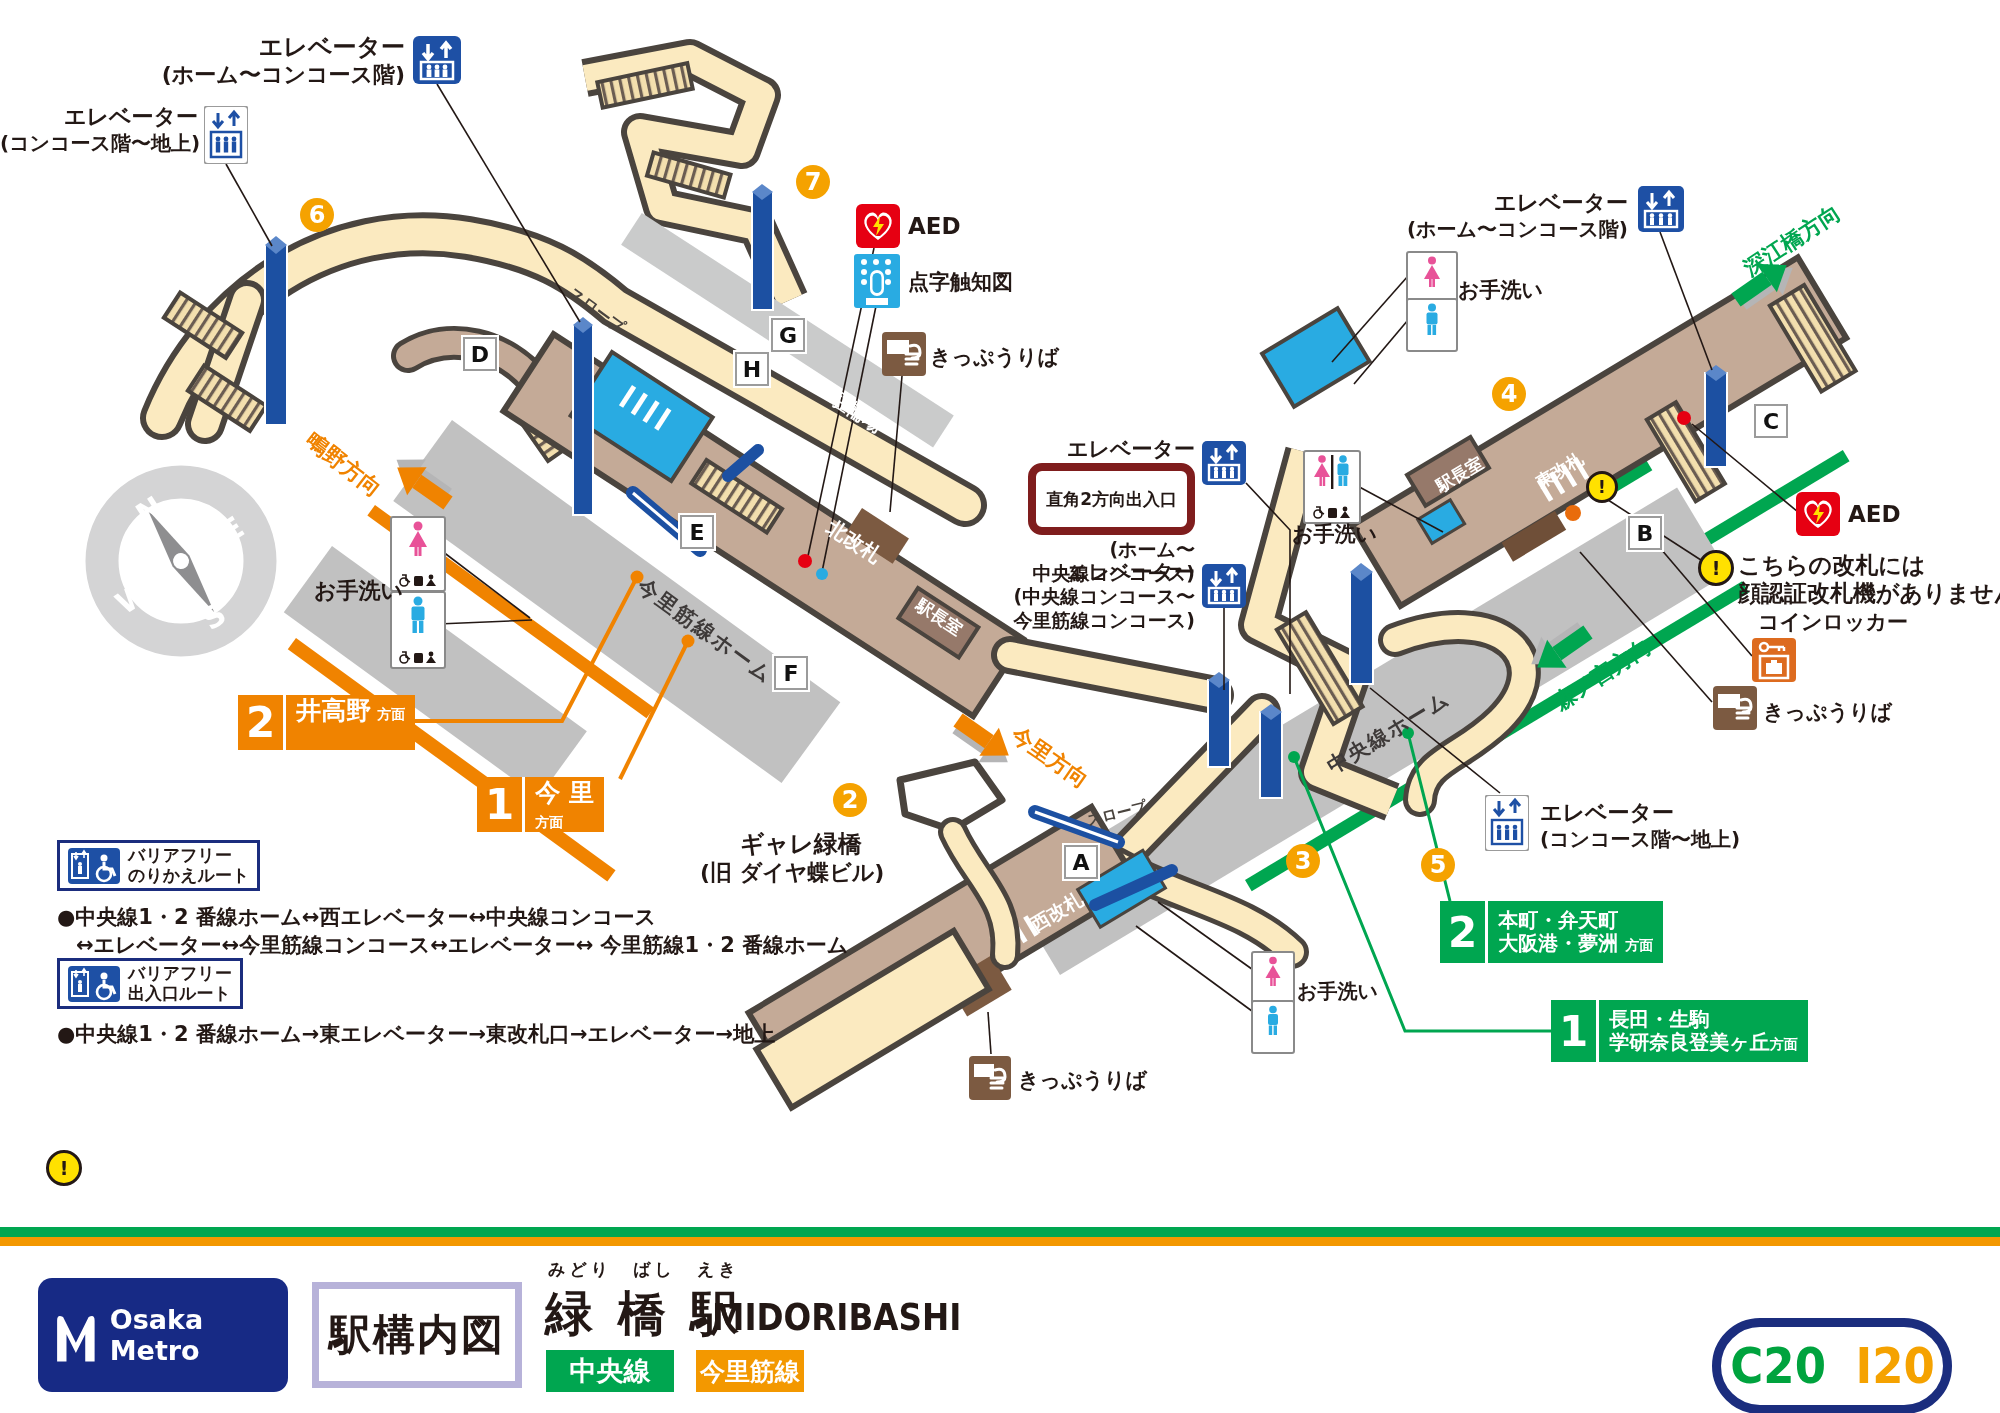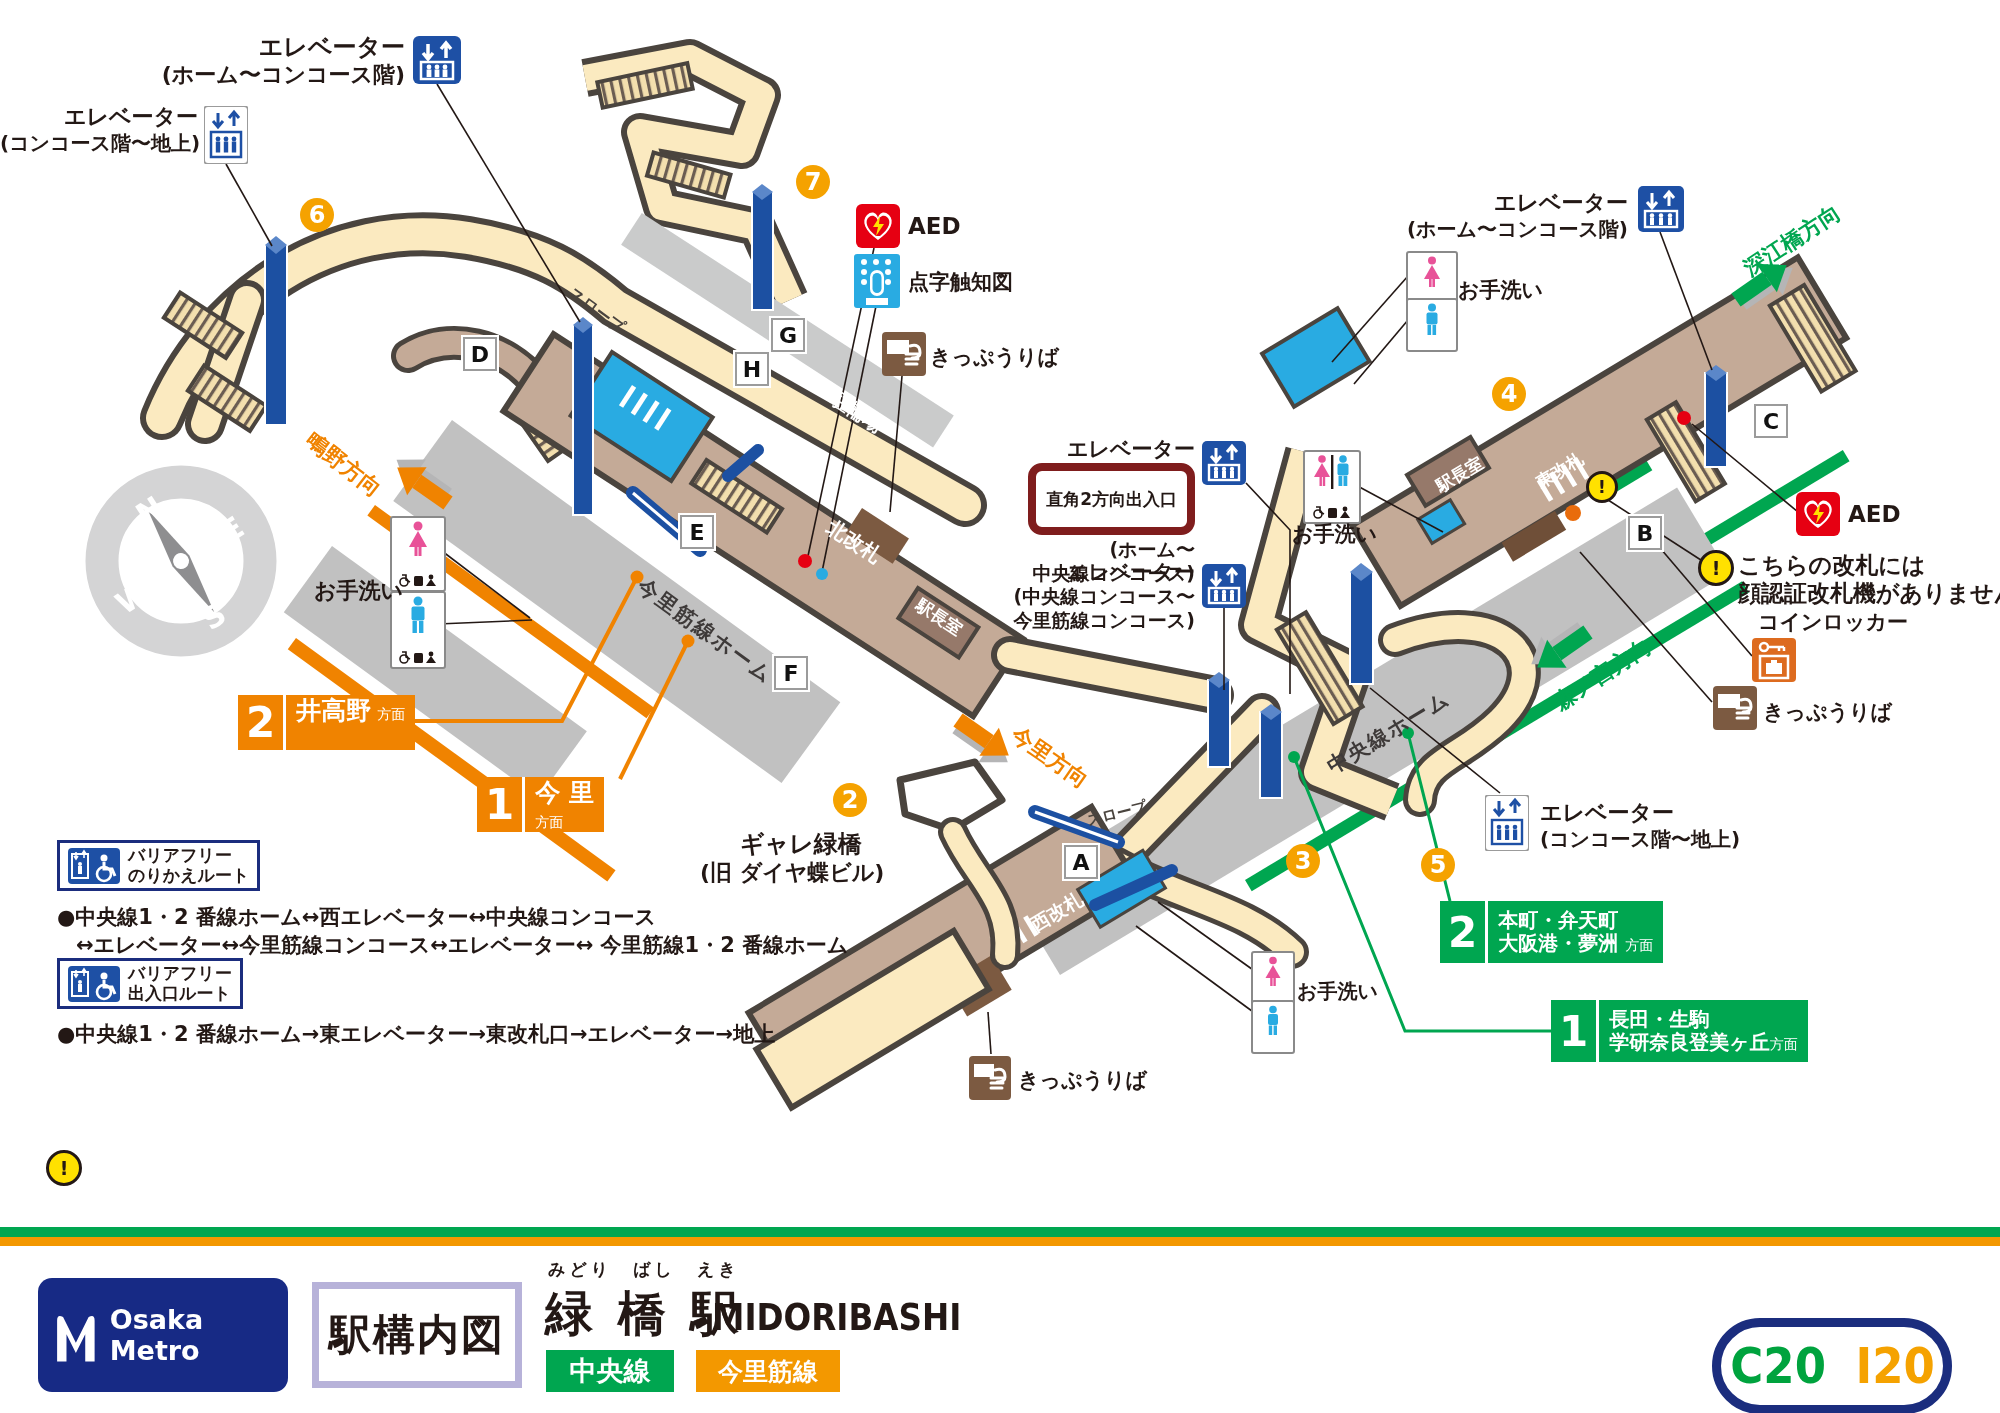--- a/index.html
+++ b/index.html
@@ -16,21 +16,21 @@
         box-shadow:0 0 0 2px #fff;}
   .excl{position:absolute;border-radius:50%;background:#FFE100;border:3px solid #231815;color:#231815;
         font-weight:900;display:flex;align-items:center;justify-content:center;}
   .icon{position:absolute;}
   .wcbox{position:absolute;background:#fff;border:2px solid #8a8a8a;border-radius:3px;
          display:flex;flex-direction:column;align-items:center;justify-content:space-between;padding:3px 2px;}
   .obox{position:absolute;background:#F08300;color:#fff;display:flex;align-items:stretch;font-weight:900;}
   .gbox{position:absolute;background:#00A650;color:#fff;display:flex;align-items:stretch;font-weight:900;}
   .dnum{display:flex;align-items:center;justify-content:center;font-size:42px;padding:0 8px;border-right:3px solid #fff;}
   .dtxt{display:flex;flex-direction:column;justify-content:center;padding:2px 10px;line-height:1.15;}
-  .sfx{font-size:14px;font-weight:400;}
+  .sfx{font-size:14px;font-weight:700;}
   .bfbox{position:absolute;background:#fff;border:3px solid #1B2D7E;display:flex;align-items:center;gap:8px;padding:3px 8px;}
   .bftitle{font-size:17px;font-weight:800;line-height:1.15;}
   .stadium{display:inline-block;border:8px solid #7f1d1d;border-radius:14px;padding:16px 10px;}
   .footer-line{position:absolute;color:#fff;font-weight:800;display:flex;align-items:center;justify-content:center;}
   .complbl{position:absolute;color:#fff;font-weight:800;font-size:30px;}
 </style>
 </head>
 <body>
 
 <div class="stage">
@@ -744,20 +744,20 @@
 
 <div style="position:absolute;left:312px;top:1282px;width:210px;height:106px;background:#fff;border:7px solid #B7B2D9;display:flex;align-items:center;justify-content:center;box-sizing:border-box">
   <div style="font-size:42px;font-weight:900;letter-spacing:2px">駅構内図</div>
 </div>
 
 <div class="lbl" style="left:548px;top:1258px;font-size:17px;letter-spacing:4px">みどり　ばし　えき</div>
 <div class="lbl" style="left:545px;top:1282px;font-size:48px;font-weight:900;letter-spacing:4px">緑 橋 駅</div>
 <div class="lbl" style="left:712px;top:1296px;font-size:37px;font-weight:900;transform:scaleX(0.88);transform-origin:left">MIDORIBASHI</div>
 
 <div class="footer-line" style="left:546px;top:1350px;width:128px;height:42px;background:#00A650;font-size:27px">中央線</div>
-<div class="footer-line" style="left:696px;top:1350px;width:144px;height:42px;background:#F39800;font-size:25px">今里筋線</div>
+<div class="footer-line" style="left:696px;top:1350px;width:108px;height:42px;background:#F39800;font-size:25px">今里筋線</div>
 
 <div style="position:absolute;left:1712px;top:1318px;width:240px;height:96px;border:9px solid #1B2D7E;border-radius:48px;background:#fff;display:flex;align-items:center;justify-content:center;gap:20px;box-sizing:border-box">
   <span style="font-size:50px;font-weight:900;color:#00A33E;transform:scaleX(0.9)">C20</span>
   <span style="font-size:50px;font-weight:900;color:#F5A200;transform:scaleX(0.9)">I20</span>
 </div>
 
 </div>
 
 </body></html>

